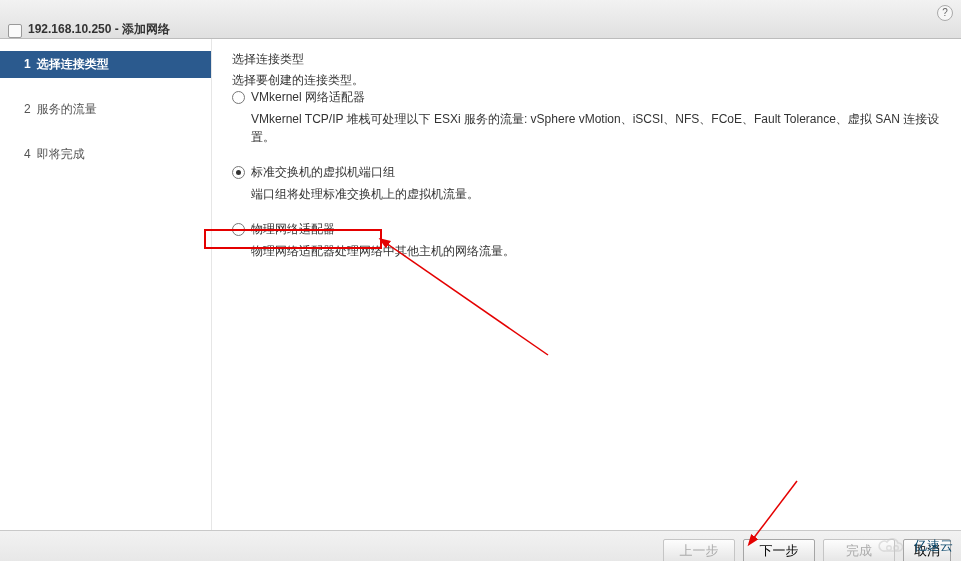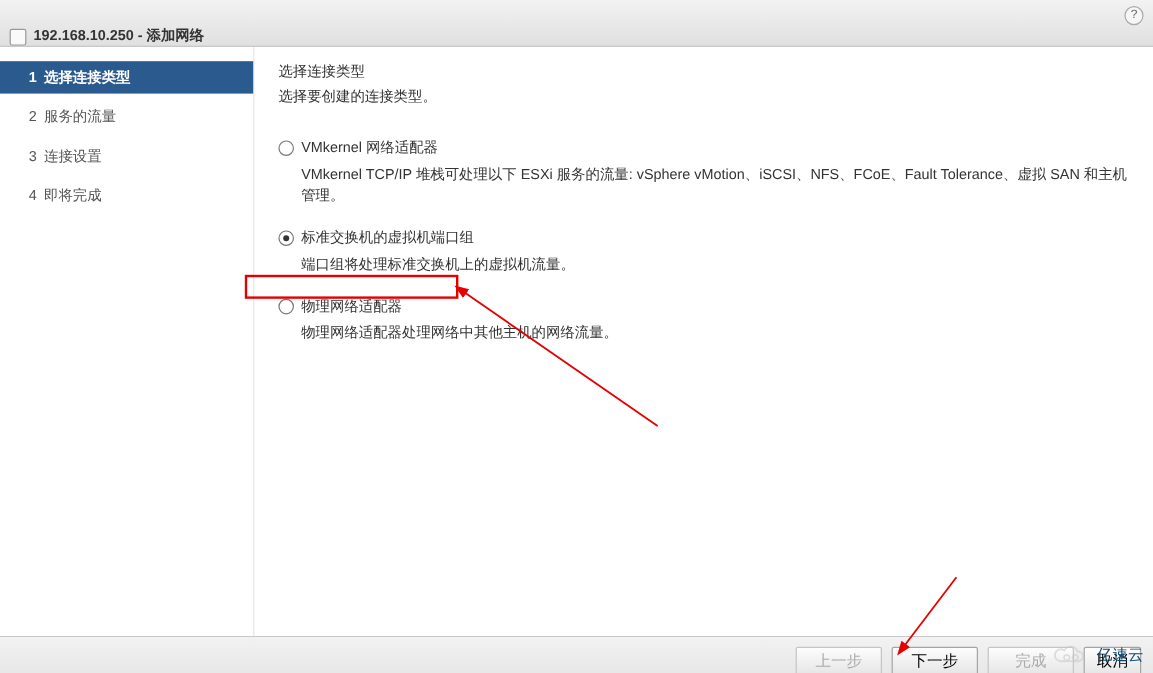--- a/index.html
+++ b/index.html
@@ -48,36 +48,36 @@
       height: 492px;
       border-bottom: 1px solid #c9c9c9;
     }
     .sidebar {
       width: 212px;
       padding: 12px 0 0 0;
       border-right: 1px solid #e6e6e6;
     }
     .step {
       padding: 5px 10px 5px 24px;
-      margin-bottom: 6px;
+      margin-bottom: 18px;
       color: #555;
     }
     .step.active {
       background: #2b5a8e;
       color: #fff;
       font-weight: bold;
     }
     .step-num { margin-right: 6px; }
     .content {
       flex: 1;
       padding: 12px 20px;
       position: relative;
     }
     .heading { margin-bottom: 4px; }
-    .subheading { color: #333; margin-bottom: 26px; }
+    .subheading { color: #333; }
     .option-block { margin-bottom: 18px; }
     .radio-row {
       display: flex;
       align-items: center;
       margin-bottom: 4px;
       cursor: pointer;
     }
     .radio {
       width: 13px; height: 13px;
       border: 1px solid #777;
@@ -152,37 +152,34 @@
 
 <div class="wizard-body">
   <div class="sidebar">
     <div class="step active">
       <span class="step-num">1</span><span>选择连接类型</span>
     </div>
     <div class="step">
       <span class="step-num">2</span><span>服务的流量</span>
     </div>
     <div class="step">
-      <span class="step-num">3</span><span>连接设置</span>
-    </div>
-    <div class="step">
       <span class="step-num">4</span><span>即将完成</span>
     </div>
   </div>
 
   <div class="content">
     <div class="heading">选择连接类型</div>
     <div class="subheading">选择要创建的连接类型。</div>
 
     <div class="option-block">
       <div class="radio-row">
         <span class="radio"></span>
         <span class="opt-label">VMkernel 网络适配器</span>
       </div>
-      <div class="opt-desc">VMkernel TCP/IP 堆栈可处理以下 ESXi 服务的流量: vSphere vMotion、iSCSI、NFS、FCoE、Fault Tolerance、虚拟 SAN 和主机管理。</div>
+      <div class="opt-desc">VMkernel TCP/IP 堆栈可处理以下 ESXi 服务的流量: vSphere vMotion、iSCSI、NFS、FCoE、Fault Tolerance、虚拟 SAN 连接设置。</div>
     </div>
 
     <div class="option-block" style="position:relative;">
       <div class="radio-row">
         <span class="radio selected"></span>
         <span class="opt-label">标准交换机的虚拟机端口组</span>
       </div>
       <div class="opt-desc">端口组将处理标准交换机上的虚拟机流量。</div>
     </div>
 

